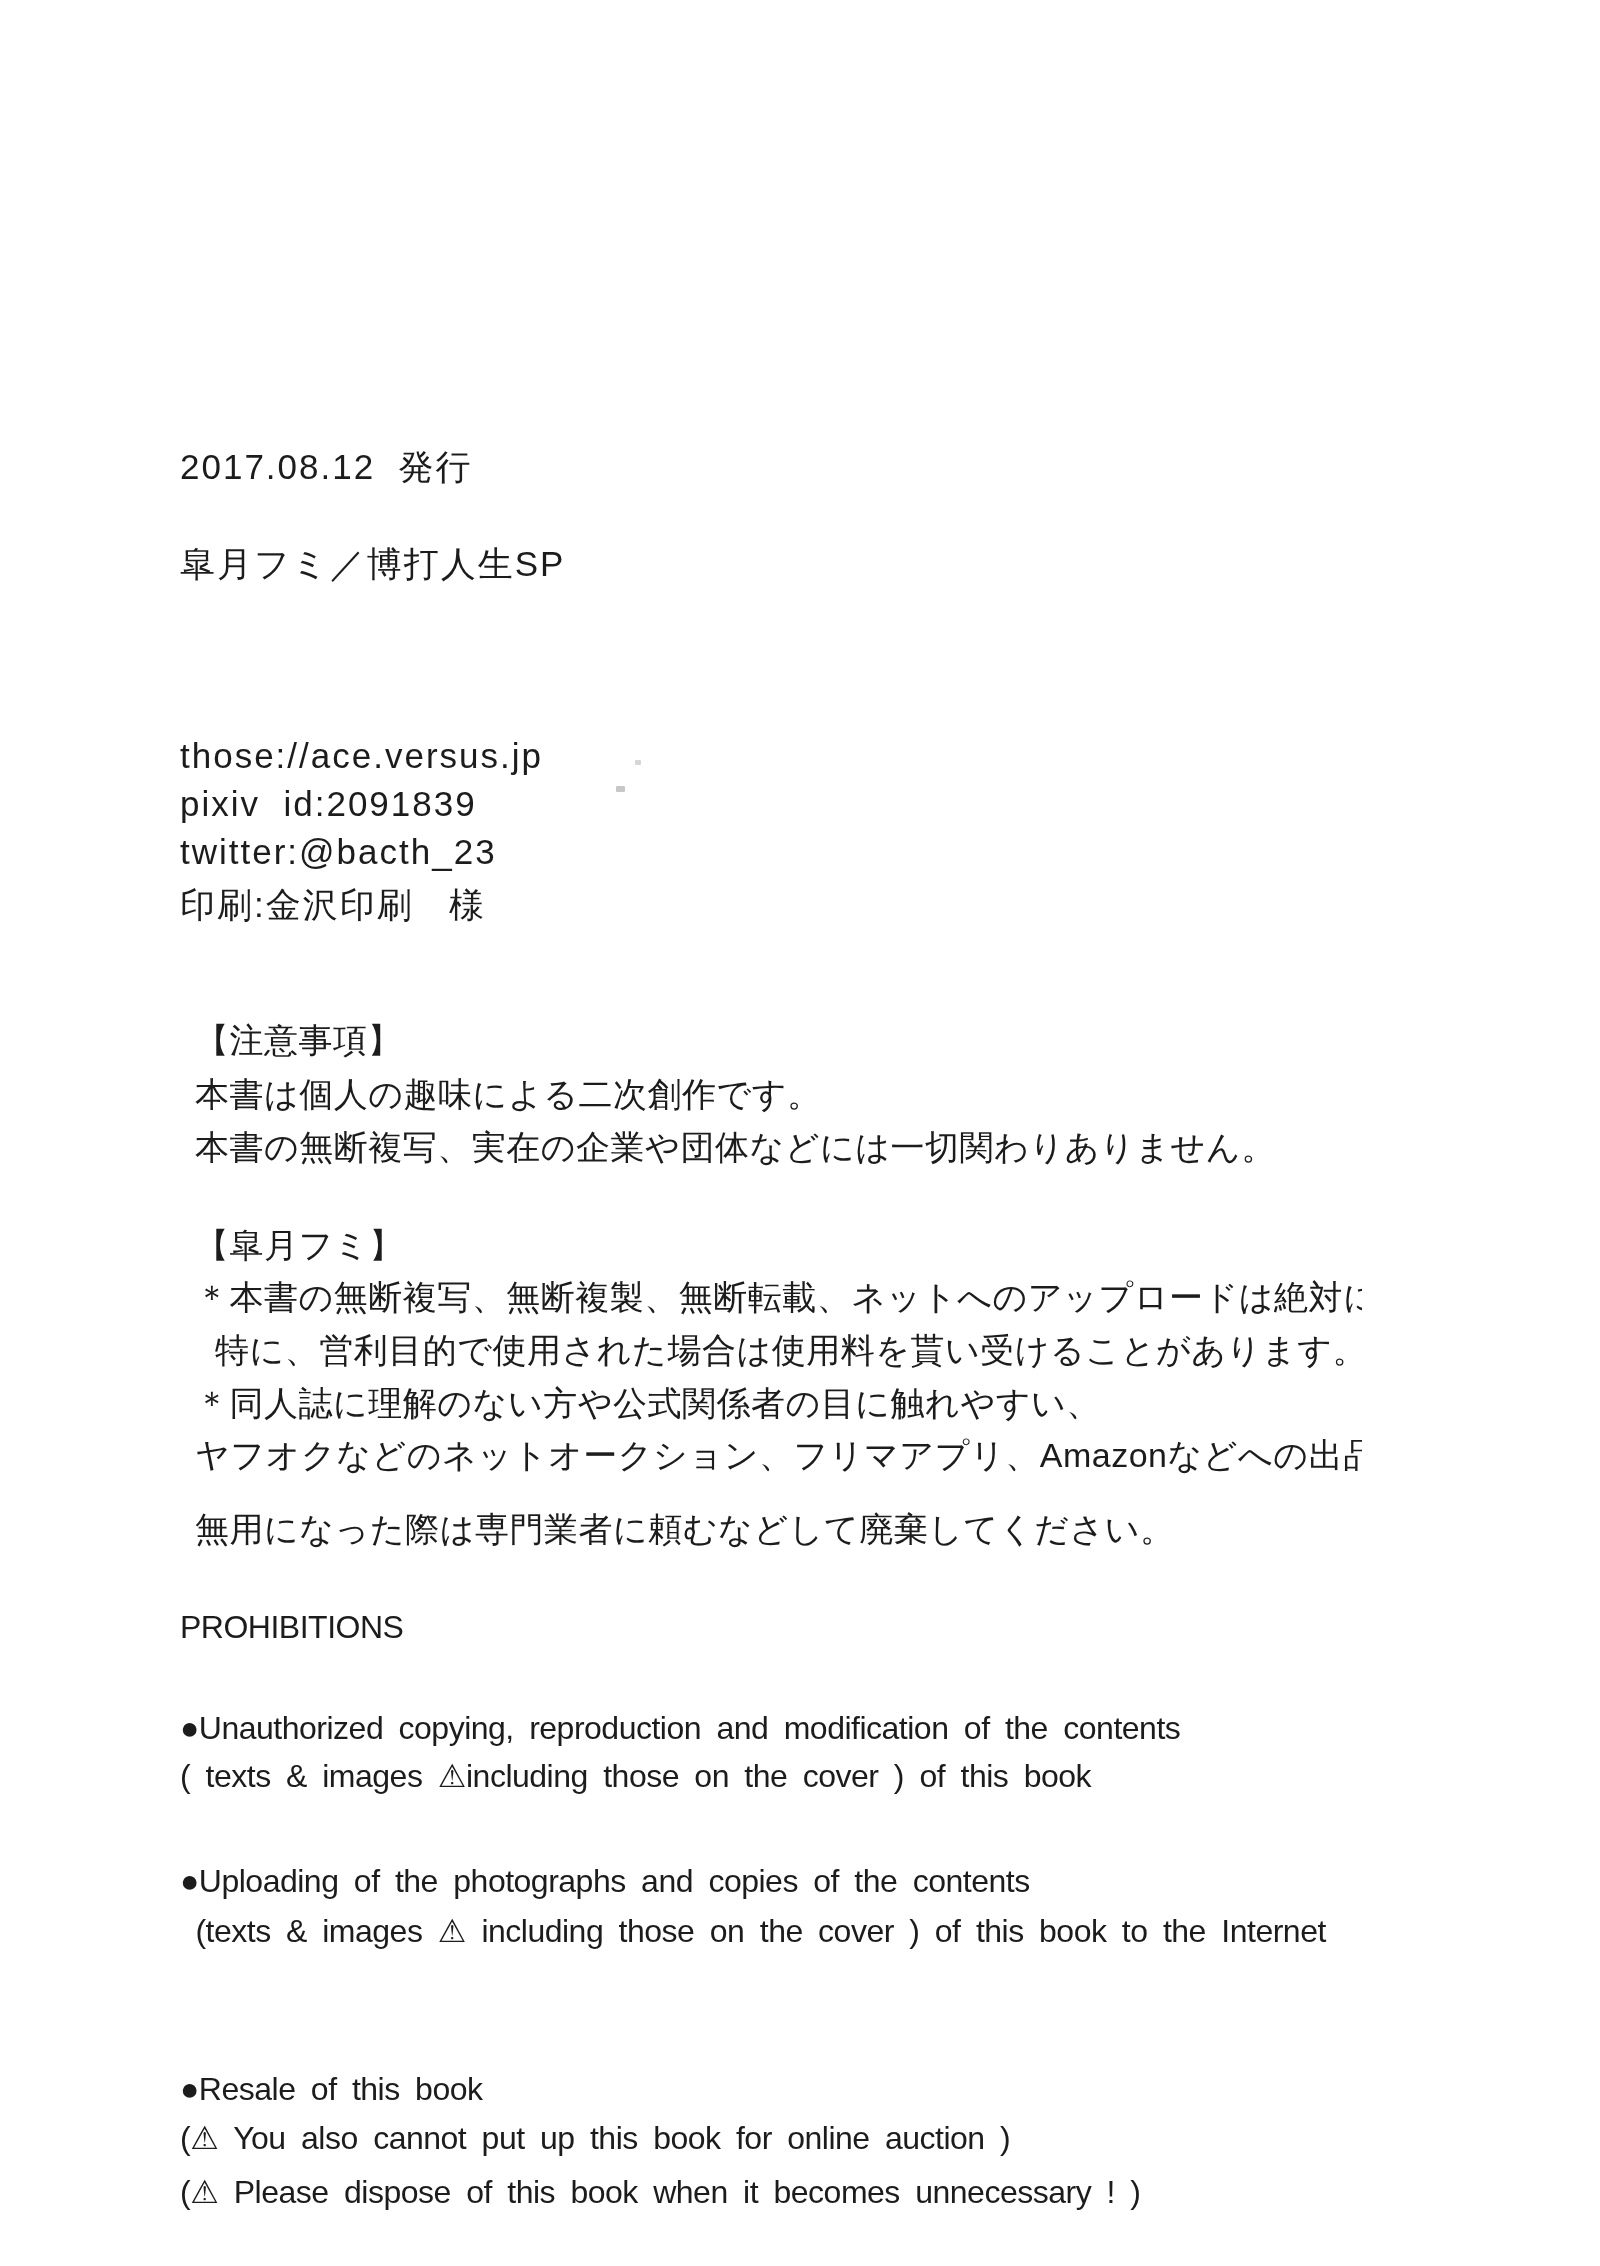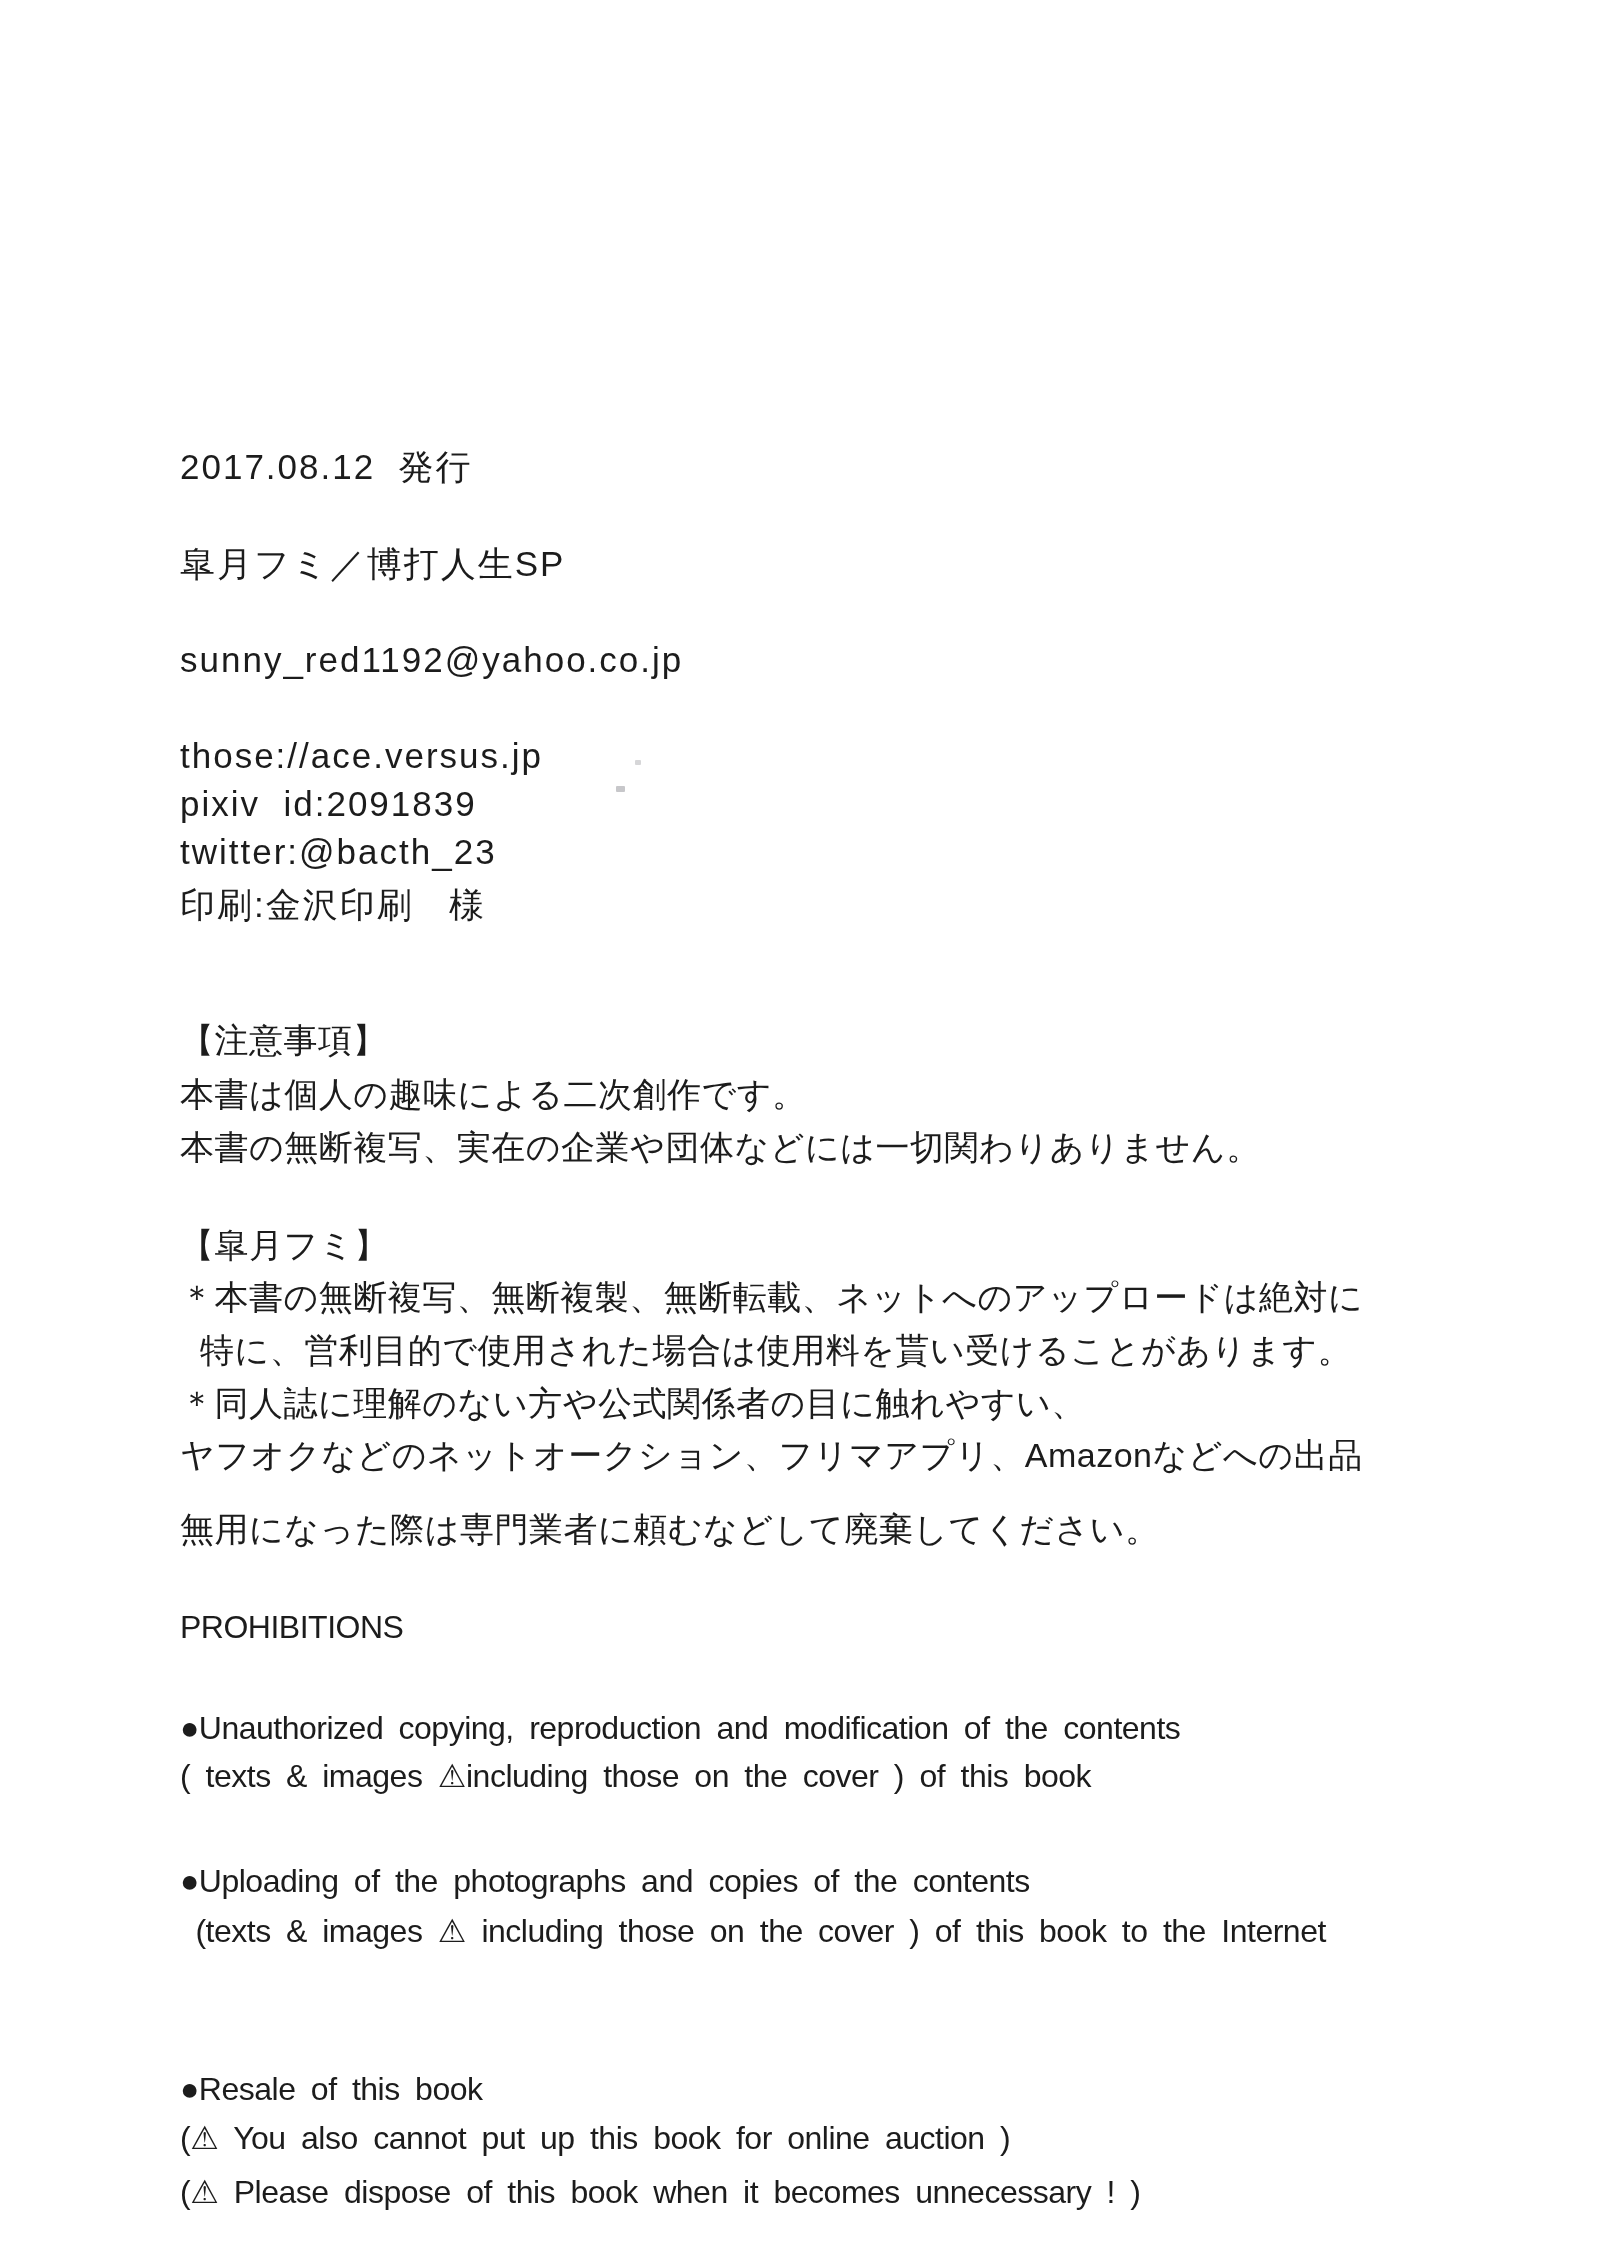--- a/index.html
+++ b/index.html
@@ -25,20 +25,21 @@
   }
   
   .contact {
     font-size: 35px;
     letter-spacing: 2px;
   }
   
   .jp {
     font-size: 34px;
     letter-spacing: 0.5px;
+    margin-left: 15px;
   }
   
   .en {
     font-size: 32px;
     letter-spacing: -0.5px;
     word-spacing: 7px;
   }
   .speck {
     position: absolute;
     background: #b4b4b8;
@@ -47,21 +48,20 @@
   .speck-1 { left: 635px; top: 760px; width: 6px; height: 5px; opacity: .55; }
   .speck-2 { left: 616px; top: 786px; width: 9px; height: 6px; opacity: .75; }
 </style>
 </head>
 <body>
 
 <div class="page">
 
   <div class="line contact" style="top:448px">2017.08.12  発行</div>
   <div class="line contact" style="top:545px">皐月フミ／博打人生SP</div>
-  <div class="line contact" style="top:641px">sunny_red1192@yahoo.co.jp</div>
   <div class="line contact" style="top:737px">those://ace.versus.jp</div>
   <div class="line contact" style="top:785px">pixiv  id:2091839</div>
   <div class="line contact" style="top:833px">twitter:@bacth_23</div>
   <div class="line contact" style="top:886px">印刷:金沢印刷   様</div>
 
   <div class="speck speck-1"></div>
   <div class="speck speck-2"></div>
 
   <div class="line jp" style="top:1022px">【注意事項】</div>
   <div class="line jp" style="top:1076px">本書は個人の趣味による二次創作です。</div>

